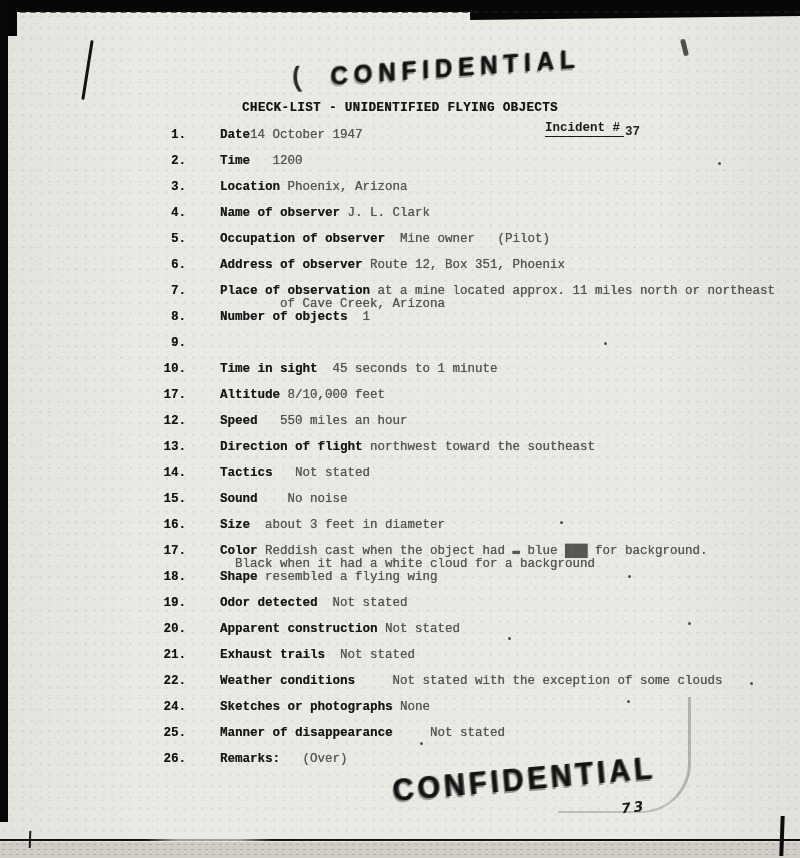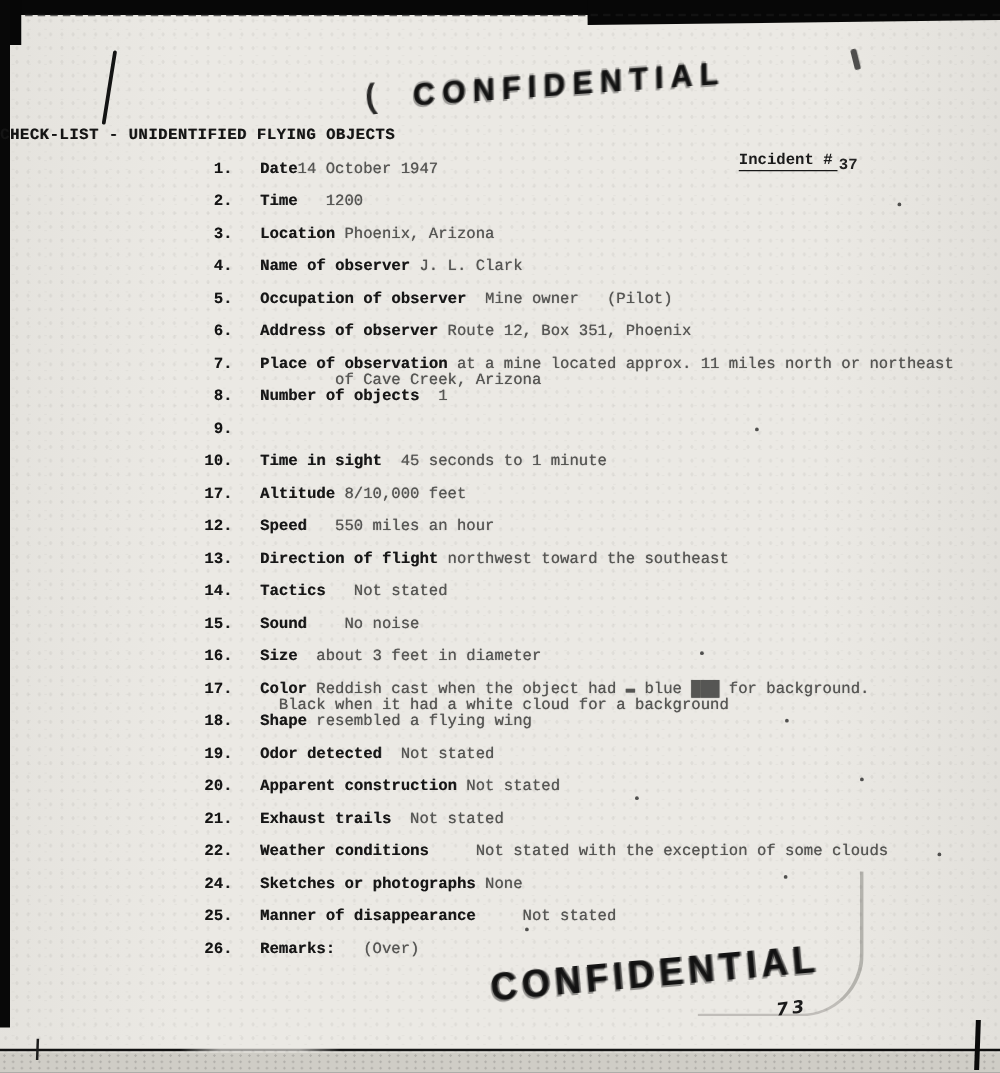--- a/index.html
+++ b/index.html
@@ -34,31 +34,31 @@
   .speck{position:absolute;width:3px;height:3px;border-radius:50%;background:rgba(30,30,30,.75);}
   
   .stamp{position:absolute;font-family:"Liberation Sans","DejaVu Sans",sans-serif;font-weight:bold;
     color:rgba(22,22,22,.88);filter:blur(.55px) contrast(1.1);white-space:nowrap;}
   .stamp-top{top:54px;left:330px;font-size:24px;letter-spacing:6px;transform:rotate(-4deg) skewX(-3deg) scaleY(1.05);
     text-shadow:1.2px 0 rgba(30,30,30,.55), -1px 1.5px rgba(30,30,30,.35), 0 -1px rgba(30,30,30,.3);}
   .stamp-paren{top:62px;left:292px;font-size:27px;transform:rotate(-6deg);filter:blur(.3px);color:rgba(20,20,20,.9);}
   .stamp-bottom{top:763px;left:392px;font-size:29px;letter-spacing:4px;transform:rotate(-5deg) scaleY(1.08);
     text-shadow:1.4px 0 rgba(25,25,25,.6), -1px 1.4px rgba(25,25,25,.4);}
   
-  .doc-title{position:absolute;top:101px;left:0;width:800px;text-align:left;
+  .doc-title{position:absolute;top:101px;left:0;width:800px;text-align:center;
     font-weight:bold;font-size:12.5px;letter-spacing:.4px;color:#141414;
     text-shadow:.4px 0 rgba(20,20,20,.6);}
-  .incident{position:absolute;top:121px;left:545px;font-size:12.5px;font-weight:bold;white-space:nowrap;margin-left:46px;}
+  .incident{position:absolute;top:121px;left:545px;font-size:12.5px;font-weight:bold;white-space:nowrap;}
   .incident .lbl{border-bottom:1.6px solid #181818;padding-right:4px;padding-bottom:1px;}
   .incident .no{position:relative;top:4px;margin-left:1px;font-weight:bold;color:#222;}
   #list{position:absolute;top:129px;left:160px;width:600px;font-size:12.5px;}
   .row{display:flex;line-height:13px;margin-bottom:13px;}
   .row.two-line{margin-bottom:0;}
   .num{width:26px;text-align:right;font-weight:bold;color:#141414;flex:none;text-shadow:.3px 0 rgba(20,20,20,.55);}
-  .content{margin-left:22px;white-space:pre;}
+  .content{margin-left:34px;white-space:pre;}
   .label{font-weight:bold;color:#161616;text-shadow:.35px 0 rgba(22,22,22,.6);}
   .value{color:#4a4a48;text-shadow:0 0 .7px rgba(70,70,68,.9);opacity:.92;}
   .line2{white-space:pre;color:#4a4a48;text-shadow:0 0 .7px rgba(70,70,68,.9);opacity:.92;}
   .page-no{position:absolute;top:799px;left:621px;font-family:"DejaVu Sans",sans-serif;
     font-style:italic;font-weight:bold;font-size:14px;letter-spacing:3px;color:#1b1b1b;transform:rotate(-7deg);}
 </style>
 </head>
 <body>
 
 <div id="page">

